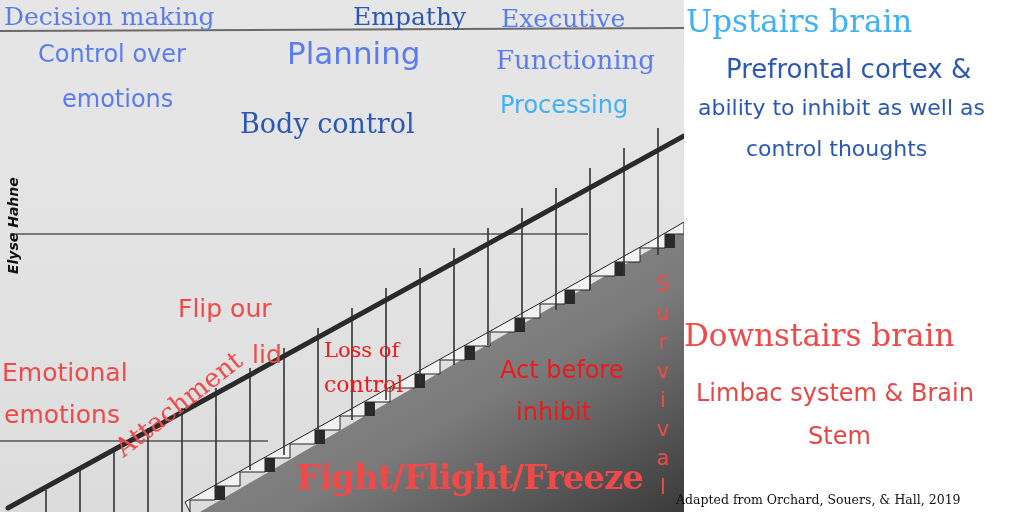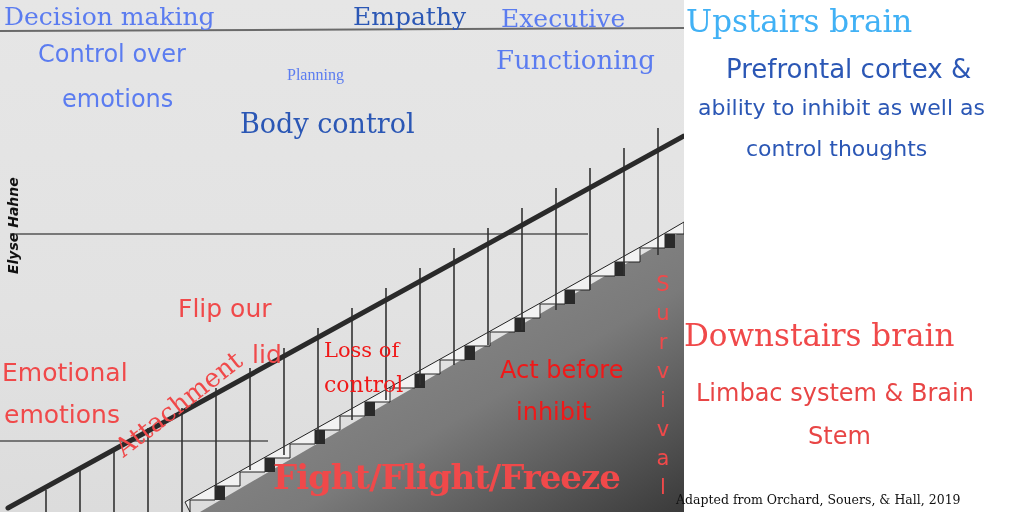--- a/index.html
+++ b/index.html
@@ -73,33 +73,34 @@
   </svg>
 
   <div class="lbl hand" style="left:-22px; top:232px; font-size:14px; font-weight:bold; color:#111; transform: rotate(-90deg); transform-origin: center; width:70px; text-align:center;">Elyse Hahne</div>
 
   <div class="lbl serif" style="left:4px; top:4px; font-size:25px; color:#5b7cf0;">Decision making</div>
   <div class="lbl serif" style="left:305px; top:4px; font-size:25px; color:#2b57b5;margin-left:48px;">Empathy</div>
   <div class="lbl serif" style="left:501px; top:6px; font-size:25px; color:#5b7cf0;">Executive</div>
   <div class="lbl serif" style="left:496px; top:47px; font-size:26px; color:#5b7cf0;">Functioning</div>
   <div class="lbl" style="left:38px; top:42px; font-size:24px; color:#5b7cf0;">Control over</div>
   <div class="lbl" style="left:62px; top:87px; font-size:24px; color:#5b7cf0;">emotions</div>
-  <div class="lbl" style="left:287px; top:67px; font-size:16px; color:#5b7cf0;font-family:Liberation Serif, serif;">Planning</div>
+  <div class="lbl" style="left:287px; top:38px; font-size:31px; color:#5b7cf0;">Planning</div>
   <div class="lbl serif" style="left:240px; top:95px; font-size:27px; color:#2b57b5;margin-top:15px;">Body control</div>
+  <div class="lbl" style="left:500px; top:93px; font-size:24px; color:#41b1f5;">Processing</div>
 
   <div class="lbl" style="left:178px; top:296px; font-size:25px; color:#f0494a;">Flip our</div>
   <div class="lbl" style="left:212px; top:342px; font-size:25px; color:#f0494a;margin-left:40px;">lid</div>
   <div class="lbl" style="left:2px; top:360px; font-size:25px; color:#f0494a;">Emotional</div>
   <div class="lbl" style="left:4px; top:402px; font-size:25px; color:#f0494a;">emotions</div>
   <div class="lbl serif" style="left:118px; top:438px; font-size:26px; color:#f0494a; transform: rotate(-38deg); transform-origin: left center;">Attachment</div>
   <div class="lbl serif" style="left:324px; top:340px; font-size:21px; color:#f01818;">Loss of</div>
   <div class="lbl serif" style="left:324px; top:374px; font-size:22px; color:#f01818;">control</div>
   <div class="lbl" style="left:500px; top:358px; font-size:24px; color:#f01818;">Act before</div>
   <div class="lbl" style="left:516px; top:400px; font-size:24px; color:#f01818;">inhibit</div>
-  <div class="lbl serif" style="left:273px; top:460px; font-size:34px; font-weight:bold; color:#f0494a; letter-spacing:-1px;">Fight/Flight/Freeze</div>
+  <div class="lbl serif" style="left:296px; top:460px; font-size:34px; font-weight:bold; color:#f0494a; letter-spacing:-1px;">Fight/Flight/Freeze</div>
 
   <div style="position:absolute; left:653px; top:270px; width:20px; text-align:center; color:#f0494a; font-size:21px; line-height:29px;">
     <div>S</div>
     <div>u</div>
     <div>r</div>
     <div>v</div>
     <div>i</div>
     <div>v</div>
     <div>a</div>
     <div>l</div>

